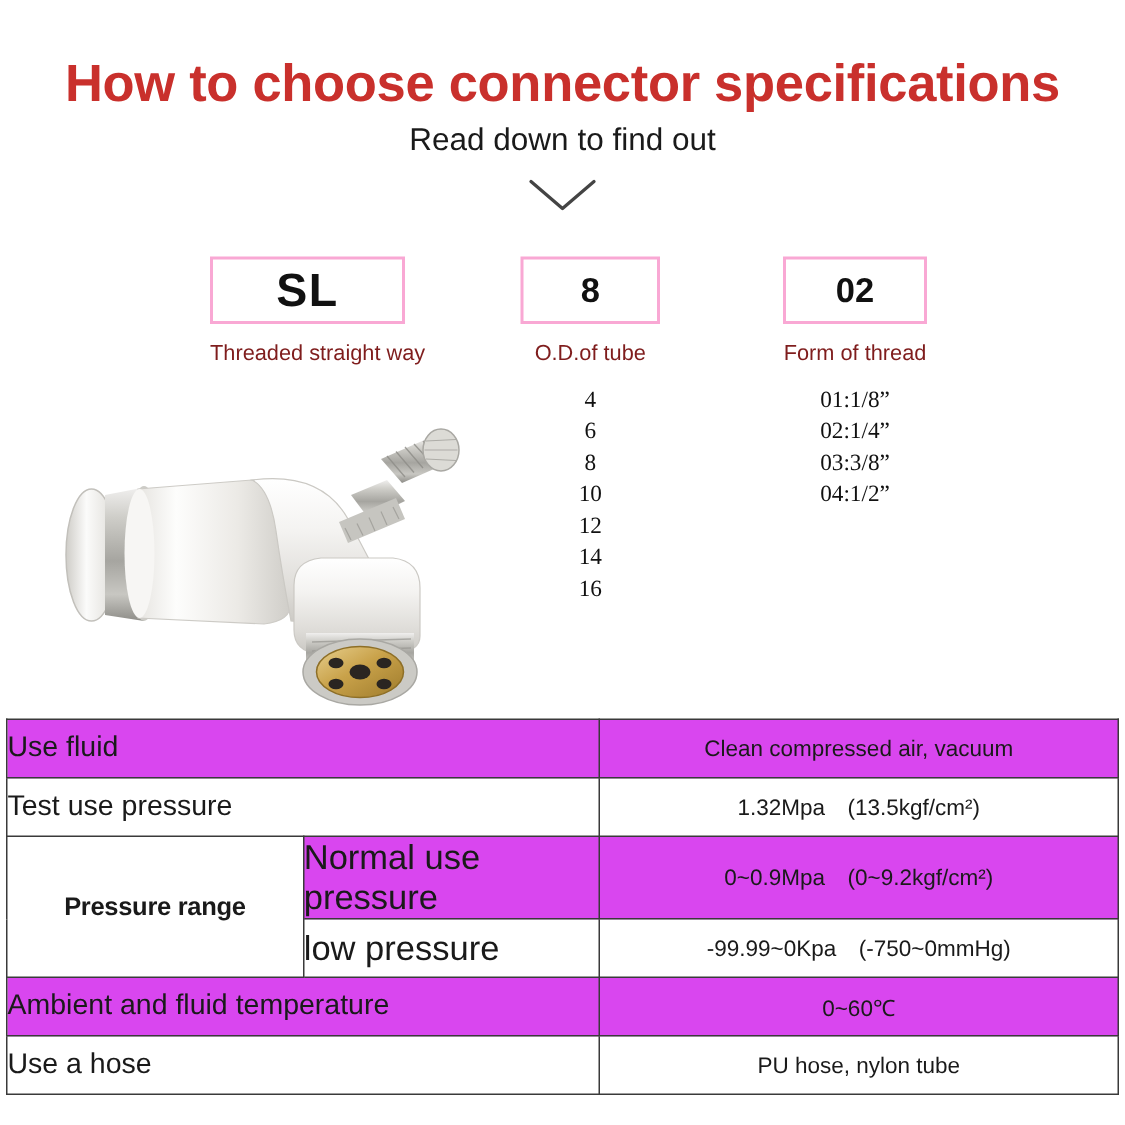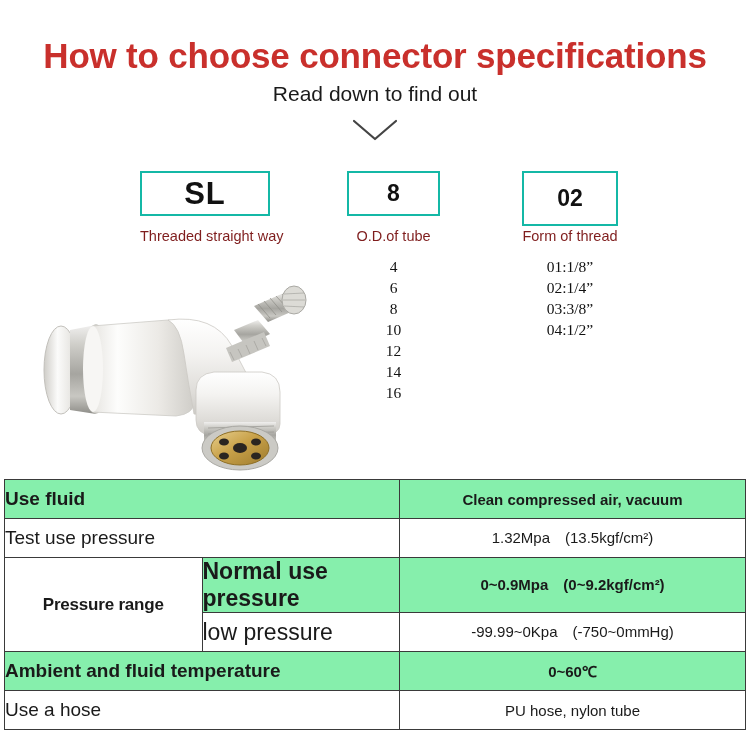--- a/index.html
+++ b/index.html
@@ -42,32 +42,32 @@
     position: absolute;
     top: 118px;
     left: 352px;
     width: 46px;
     height: 26px;
   }
 
   
   .code-box {
     position: absolute;
-    border: 2px solid #14b8a6;
+    border: 2px solid #f9a8d4;
     background: #fff;
     box-sizing: border-box;
     display: flex;
     align-items: center;
     justify-content: center;
     font-weight: bold;
     color: #111;
   }
   .code-box.b1 { left: 140px; top: 171px; width: 130px; height: 45px; font-size: 31px; letter-spacing: 1px; }
   .code-box.b2 { left: 347px; top: 171px; width: 93px;  height: 45px; font-size: 23px; }
-  .code-box.b3 { left: 522px; top: 171px; width: 96px;  height: 55px; font-size: 23px; }
+  .code-box.b3 { left: 522px; top: 171px; width: 96px;  height: 45px; font-size: 23px; }
 
   .code-caption {
     position: absolute;
     text-align: center;
     font-size: 14.5px;
     color: #7f1d1d;
     white-space: nowrap;
   }
   .code-caption.c1 { left: 140px; top: 228px; width: 130px; }
   .code-caption.c2 { left: 347px; top: 228px; width: 93px; }
@@ -128,21 +128,21 @@
     background: #ffffff;
   }
   .val {
     text-align: center;
     font-size: 15px;
   }
   .val-sm {
     text-align: center;
     font-size: 15px;
   }
-  .shade { background: #86efac; font-weight: bold; }
+  .shade { background: #d946ef; }
   .plain { background: #ffffff; margin-top: 48px; }
 </style>
 </head>
 <body>
 
 <div class="page-title">How to choose connector specifications</div>
 
 <div class="page-subtitle">Read down to find out</div>
 
 <div class="chevron">

